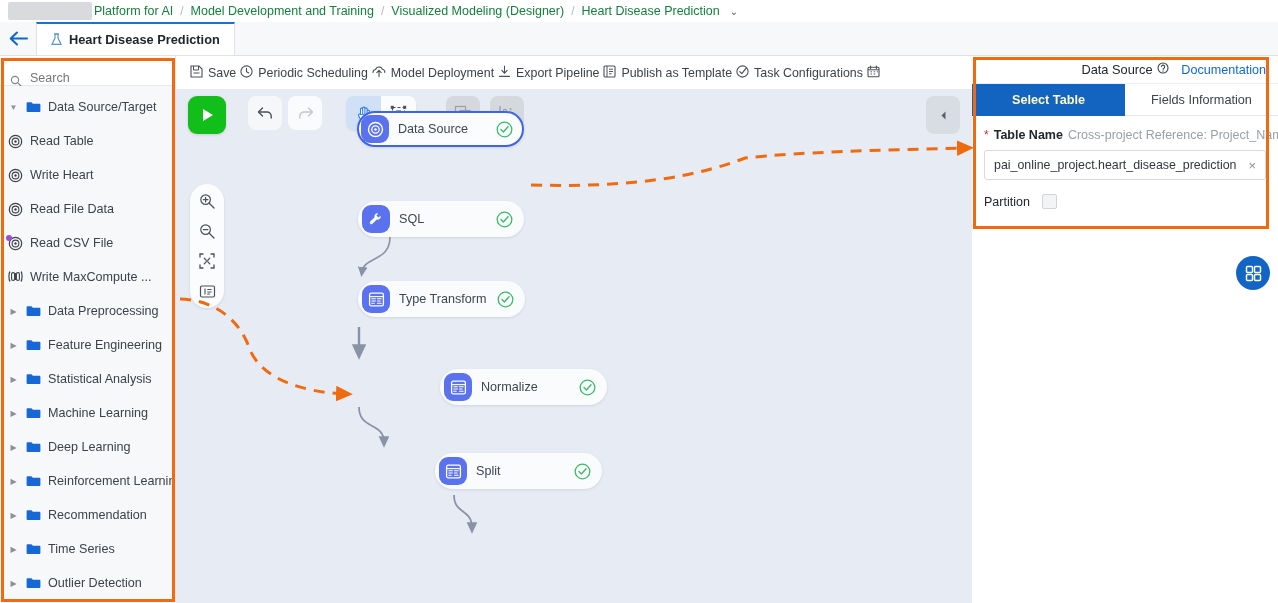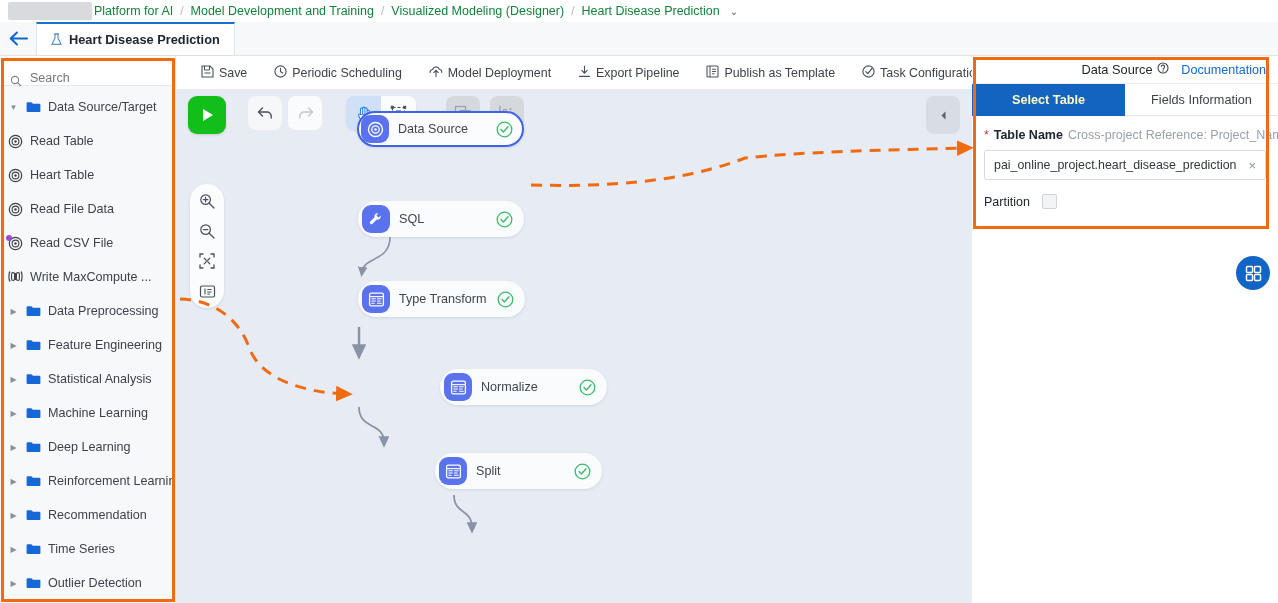--- a/index.html
+++ b/index.html
@@ -76,21 +76,21 @@
              border-radius: 50%; background: #9b4dd6; }
 
   
   .canvaswrap {
     position: absolute; left: 176px; top: 56px; width: 796px; height: 547px;
     background: #fff; overflow: hidden;
   }
   .ctoolbar {
     position: absolute; left: 0; top: 0; width: 796px; height: 34px;
     background: #fff; border-bottom: 1px solid #e6e9ed;
-    display: flex; align-items: center; gap: 27px; padding-left: 25px;
+    display: flex; align-items: center; gap: 4px; padding-left: 14px;
     font-size: 12.4px; color: #3d424a;
   }
   .tbitem { display: flex; align-items: center; gap: 5px; cursor: pointer; white-space: nowrap; }
   .tbitem svg { flex: none; }
 
   .canvas {
     position: absolute; left: 0; top: 34px; width: 796px; height: 513px;
     background: #e7ecf4; overflow: hidden;
   }
 
@@ -258,21 +258,21 @@
               <circle cx="7.5" cy="7.5" r="1.2" fill="#3d424a"></circle>
             </svg></span>
           <span>Read Table</span>
         </div>
         <div class="trow child">
           <span class="leafic"><svg width="15" height="15" viewBox="0 0 15 15">
               <circle cx="7.5" cy="7.5" r="6.2" fill="none" stroke="#3d424a" stroke-width="1.2"></circle>
               <circle cx="7.5" cy="7.5" r="3.4" fill="none" stroke="#3d424a" stroke-width="1.1"></circle>
               <circle cx="7.5" cy="7.5" r="1.2" fill="#3d424a"></circle>
             </svg></span>
-          <span>Heart Table</span>
+          <span>Write Heart</span>
         </div>
         <div class="trow child">
           <span class="leafic"><svg width="15" height="15" viewBox="0 0 15 15">
               <circle cx="7.5" cy="7.5" r="6.2" fill="none" stroke="#3d424a" stroke-width="1.2"></circle>
               <circle cx="7.5" cy="7.5" r="3.4" fill="none" stroke="#3d424a" stroke-width="1.1"></circle>
               <circle cx="7.5" cy="7.5" r="1.2" fill="#3d424a"></circle>
             </svg></span>
           <span>Read File Data</span>
         </div>
         <div class="trow child">

